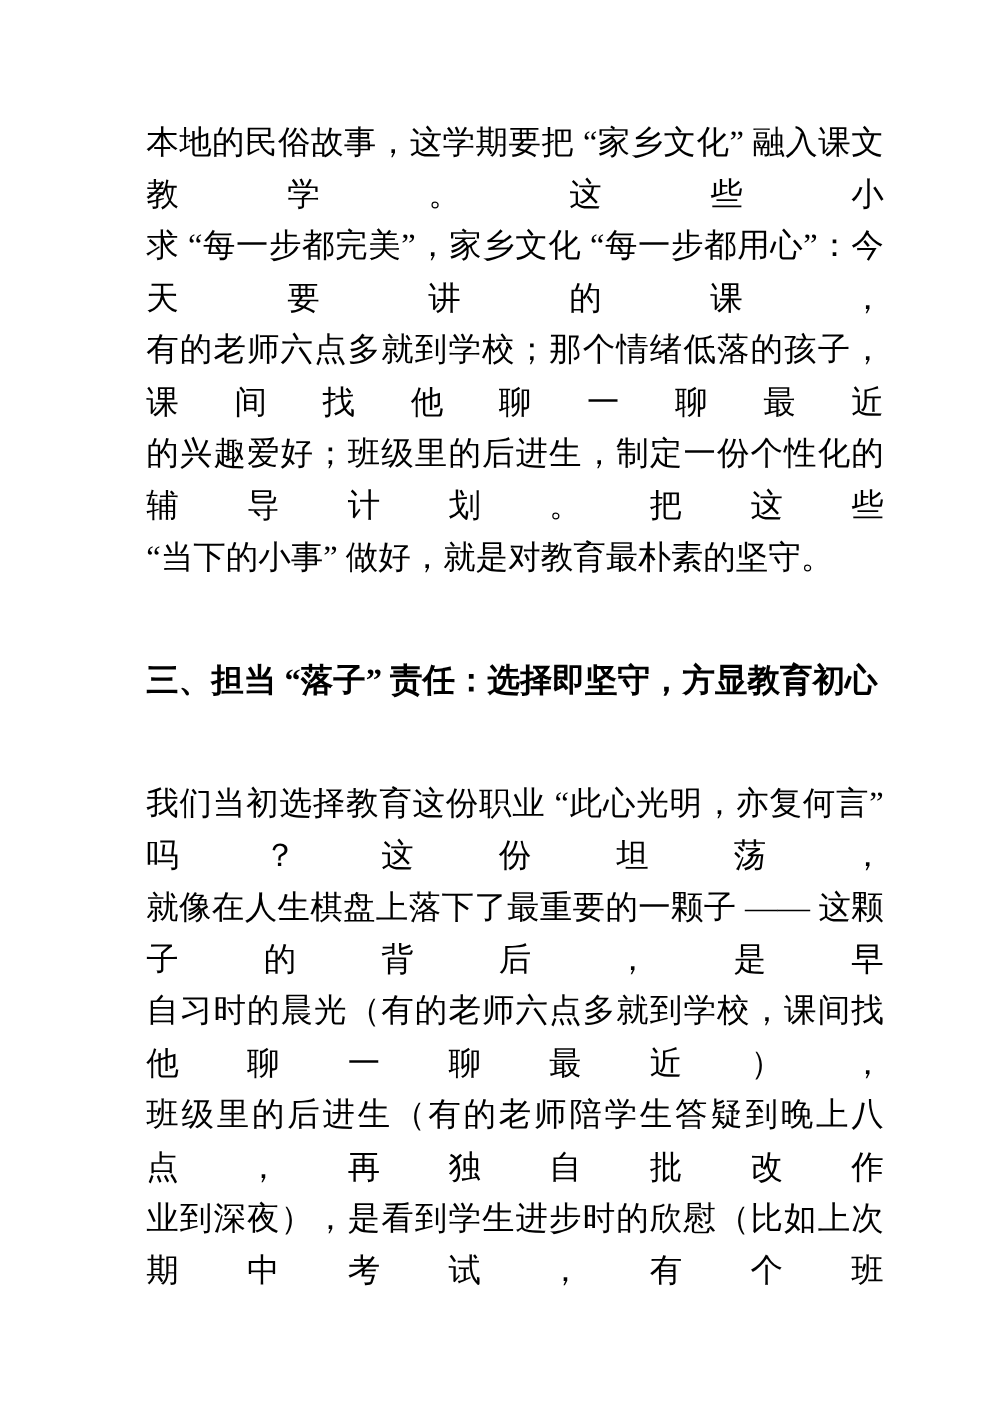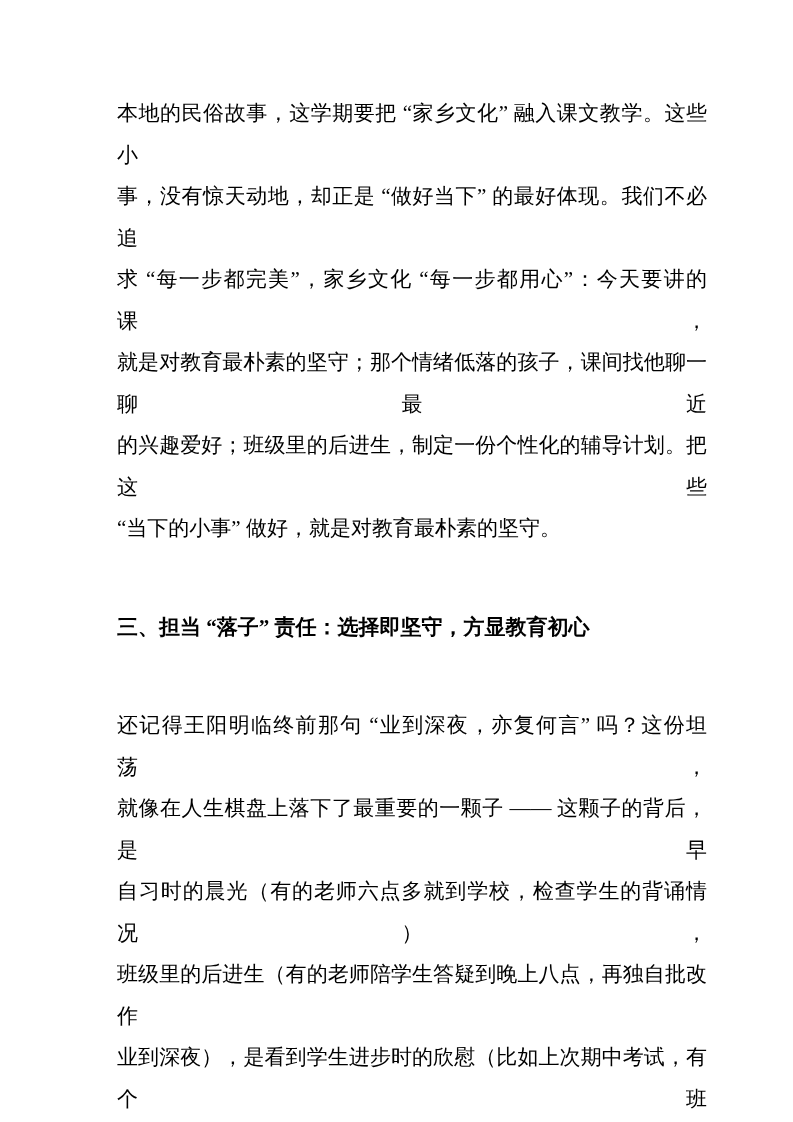--- a/index.html
+++ b/index.html
@@ -15,49 +15,48 @@
   .page {
     box-sizing: border-box;
     width: 793px;
     height: 1122px;
     padding: 93px 86px 0 117px;
   }
   .block + .block {
     margin-top: 57px;
   }
   .line {
-    font-size: 21px;
+    font-size: 26px;
     line-height: 41.5px;
     letter-spacing: 0;
     text-align: justify;
     text-align-last: justify;
     white-space: normal;
   }
   .line.no-fill {
     text-align-last: left;
   }
   .heading .line {
     font-weight: bold;
   }
 </style>
 </head>
 <body style="background: rgb(255, 255, 255); color: rgb(0, 0, 0);">
 
 <div class="page" id="doc-page">
     <div class="block paragraph">
       <div class="line">本地的民俗故事，这学期要把 “家乡文化” 融入课文教学。这些小</div>
-      <div class="line">事，没有惊天动地，却正是 “做好当下” 的最好体现。我们不必追</div>
       <div class="line">求 “每一步都完美”，家乡文化 “每一步都用心”：今天要讲的课，</div>
-      <div class="line">就是对教育最朴素的坚守；那个情绪低落的孩子，课间找他聊一聊最近</div>
+      <div class="line">有的老师六点多就到学校；那个情绪低落的孩子，课间找他聊一聊最近</div>
       <div class="line">的兴趣爱好；班级里的后进生，制定一份个性化的辅导计划。把这些</div>
       <div class="line no-fill">“当下的小事” 做好，就是对教育最朴素的坚守。</div>
     </div>
     <div class="block heading">
       <div class="line no-fill">三、担当 “落子” 责任：选择即坚守，方显教育初心</div>
     </div>
     <div class="block paragraph">
-      <div class="line">还记得王阳明临终前那句 “业到深夜，亦复何言” 吗？这份坦荡，</div>
+      <div class="line">我们当初选择教育这份职业 “此心光明，亦复何言” 吗？这份坦荡，</div>
       <div class="line">就像在人生棋盘上落下了最重要的一颗子 —— 这颗子的背后，是早</div>
-      <div class="line">自习时的晨光（有的老师六点多就到学校，检查学生的背诵情况），</div>
+      <div class="line">自习时的晨光（有的老师六点多就到学校，课间找他聊一聊最近），</div>
       <div class="line">班级里的后进生（有的老师陪学生答疑到晚上八点，再独自批改作</div>
       <div class="line">业到深夜），是看到学生进步时的欣慰（比如上次期中考试，有个班</div>
     </div>
   </div>
 
 </body></html>

